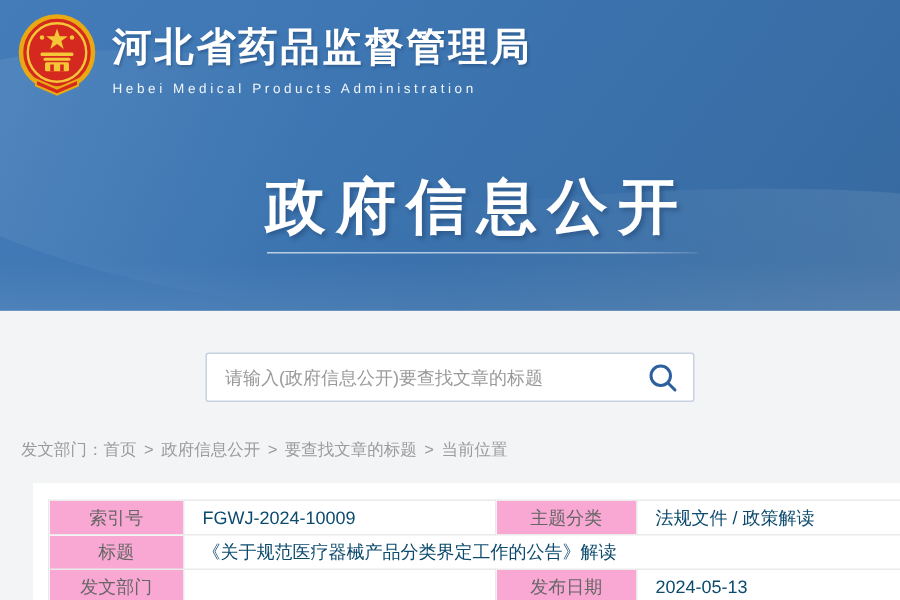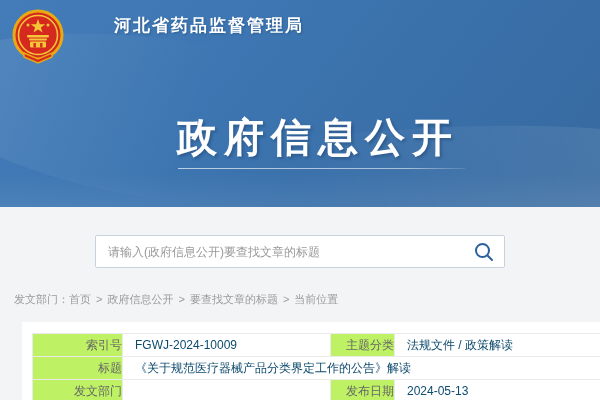--- a/index.html
+++ b/index.html
@@ -17,55 +17,55 @@
     transform:rotate(8deg); border-radius:50%; }
   .wave2 { position:absolute; right:-120px; bottom:-55px; width:700px; height:130px;
     background:linear-gradient(260deg, rgba(255,255,255,0.12), rgba(255,255,255,0) 60%);
     transform:rotate(-4deg); border-radius:45%; }
   .wave3 { position:absolute; left:0; bottom:0; width:100%; height:34px;
     background:linear-gradient(180deg, rgba(255,255,255,0) 0%, rgba(255,255,255,0.07) 100%); }
 
   .org { position:absolute; top:9px; left:10px; display:flex; align-items:flex-start; cursor:pointer; }
   .emblem { width:56px; height:56px; flex:0 0 auto; }
   .org-txt { margin-left:9px; padding-top:5px; }
-  .org-cn { font-size:17px; font-weight:bold; color:#ffffff; letter-spacing:2px;
-    text-shadow:1px 1px 2px rgba(20,50,90,0.35); white-space:nowrap;margin-left:39px; }
+  .org-cn { font-size:26px; font-weight:bold; color:#ffffff; letter-spacing:2px;
+    text-shadow:1px 1px 2px rgba(20,50,90,0.35); white-space:nowrap; }
   .org-en { margin-top:5px; font-size:9px; color:rgba(255,255,255,0.92);
     letter-spacing:2.4px; white-space:nowrap; }
 
   .banner-title { position:absolute; top:110px; left:177px; font-size:40px; font-weight:bold;
     color:#ffffff; letter-spacing:7px; white-space:nowrap;
     text-shadow:2px 2px 3px rgba(25,55,95,0.4); }
   .banner-underline { position:absolute; top:168px; left:178px; width:287px; height:1px;
     background:linear-gradient(90deg, rgba(255,255,255,0.65) 0%, rgba(255,255,255,0.55) 80%, rgba(255,255,255,0.1) 100%); }
 
   
   .search-wrap { padding-top:28px; }
-  .search-box { position:relative; width:410px; height:33px; margin:0 auto;
+  .search-box { position:relative; width:326px; height:33px; margin:0 auto;
     background:#ffffff; border:1px solid #c7d2df; border-radius:2px; }
   .search-input { width:calc(100% - 48px); height:100%; border:none; outline:none;
     background:transparent; padding:0 12px; font-size:12px; color:#333;
     font-family:"Liberation Sans", sans-serif; }
   .search-input::placeholder { color:#999; }
   .search-btn { position:absolute; right:9px; top:5px; width:22px; height:22px;
     background:none; border:none; cursor:pointer; padding:0; }
 
   
   .breadcrumb { margin:24px 0 0 14px; font-size:11px; color:#9b9b9b; }
   .breadcrumb a { color:#9b9b9b; text-decoration:none; cursor:pointer;font-family:Liberation Mono, monospace; }
   .bc-sep { margin:0 5px; color:#9b9b9b; }
 
   
   .card { margin:15px 0 0 22px; width:600px; height:110px;
     background:#ffffff; padding:11px 0 0 10px; }
   table.meta { border-collapse:collapse; width:586px; font-size:12px; table-layout:fixed; }
   table.meta td { border:1px solid #eaeaea; height:23px; padding:0 0 0 12px;
     color:#0c4a6e; background:#ffffff; overflow:hidden; white-space:nowrap; }
-  table.meta td.lbl { background:#bef264; color:#666; text-align:right; padding:0; }
-  .w-l1 { width:90px; } .w-v1 { width:208px; } .w-l2 { width:64px; }
+  table.meta td.lbl { background:#f9a8d4; color:#666; text-align:center; padding:0; }
+  .w-l1 { width:90px; } .w-v1 { width:208px; } .w-l2 { width:94px; }
 </style>
 </head>
 <body>
 
 <div class="hero">
   <div class="hero-grad"></div>
   <div class="wave1"></div>
   <div class="wave2"></div>
   <div class="wave3"></div>
 
@@ -78,20 +78,21 @@
       <circle cx="38" cy="16" r="1.5" fill="#f5c637"></circle>
       <rect x="17" y="26" width="22" height="2.4" rx="1" fill="#f5c637"></rect>
       <rect x="19" y="29.5" width="18" height="2" rx="1" fill="#f5c637"></rect>
       <rect x="20" y="32.5" width="16" height="6" rx="1" fill="#f5c637"></rect>
       <rect x="23.5" y="34" width="2.4" height="4.5" fill="#d5281e"></rect>
       <rect x="30.1" y="34" width="2.4" height="4.5" fill="#d5281e"></rect>
       <path d="M14 44 L28 50 L42 44 L42 48 L28 54 L14 48 Z" fill="#d5281e" stroke="#e9a912" stroke-width="1.4"></path>
     </svg>
     <div class="org-txt">
       <div class="org-cn">河北省药品监督管理局</div>
+      <div class="org-en">Hebei Medical Products Administration</div>
     </div>
   </div>
 
   <div class="banner-title">政府信息公开</div>
   <div class="banner-underline"></div>
 </div>
 
 <div class="search-wrap">
   <div class="search-box">
     <input class="search-input" type="text" placeholder="请输入(政府信息公开)要查找文章的标题" style="">

